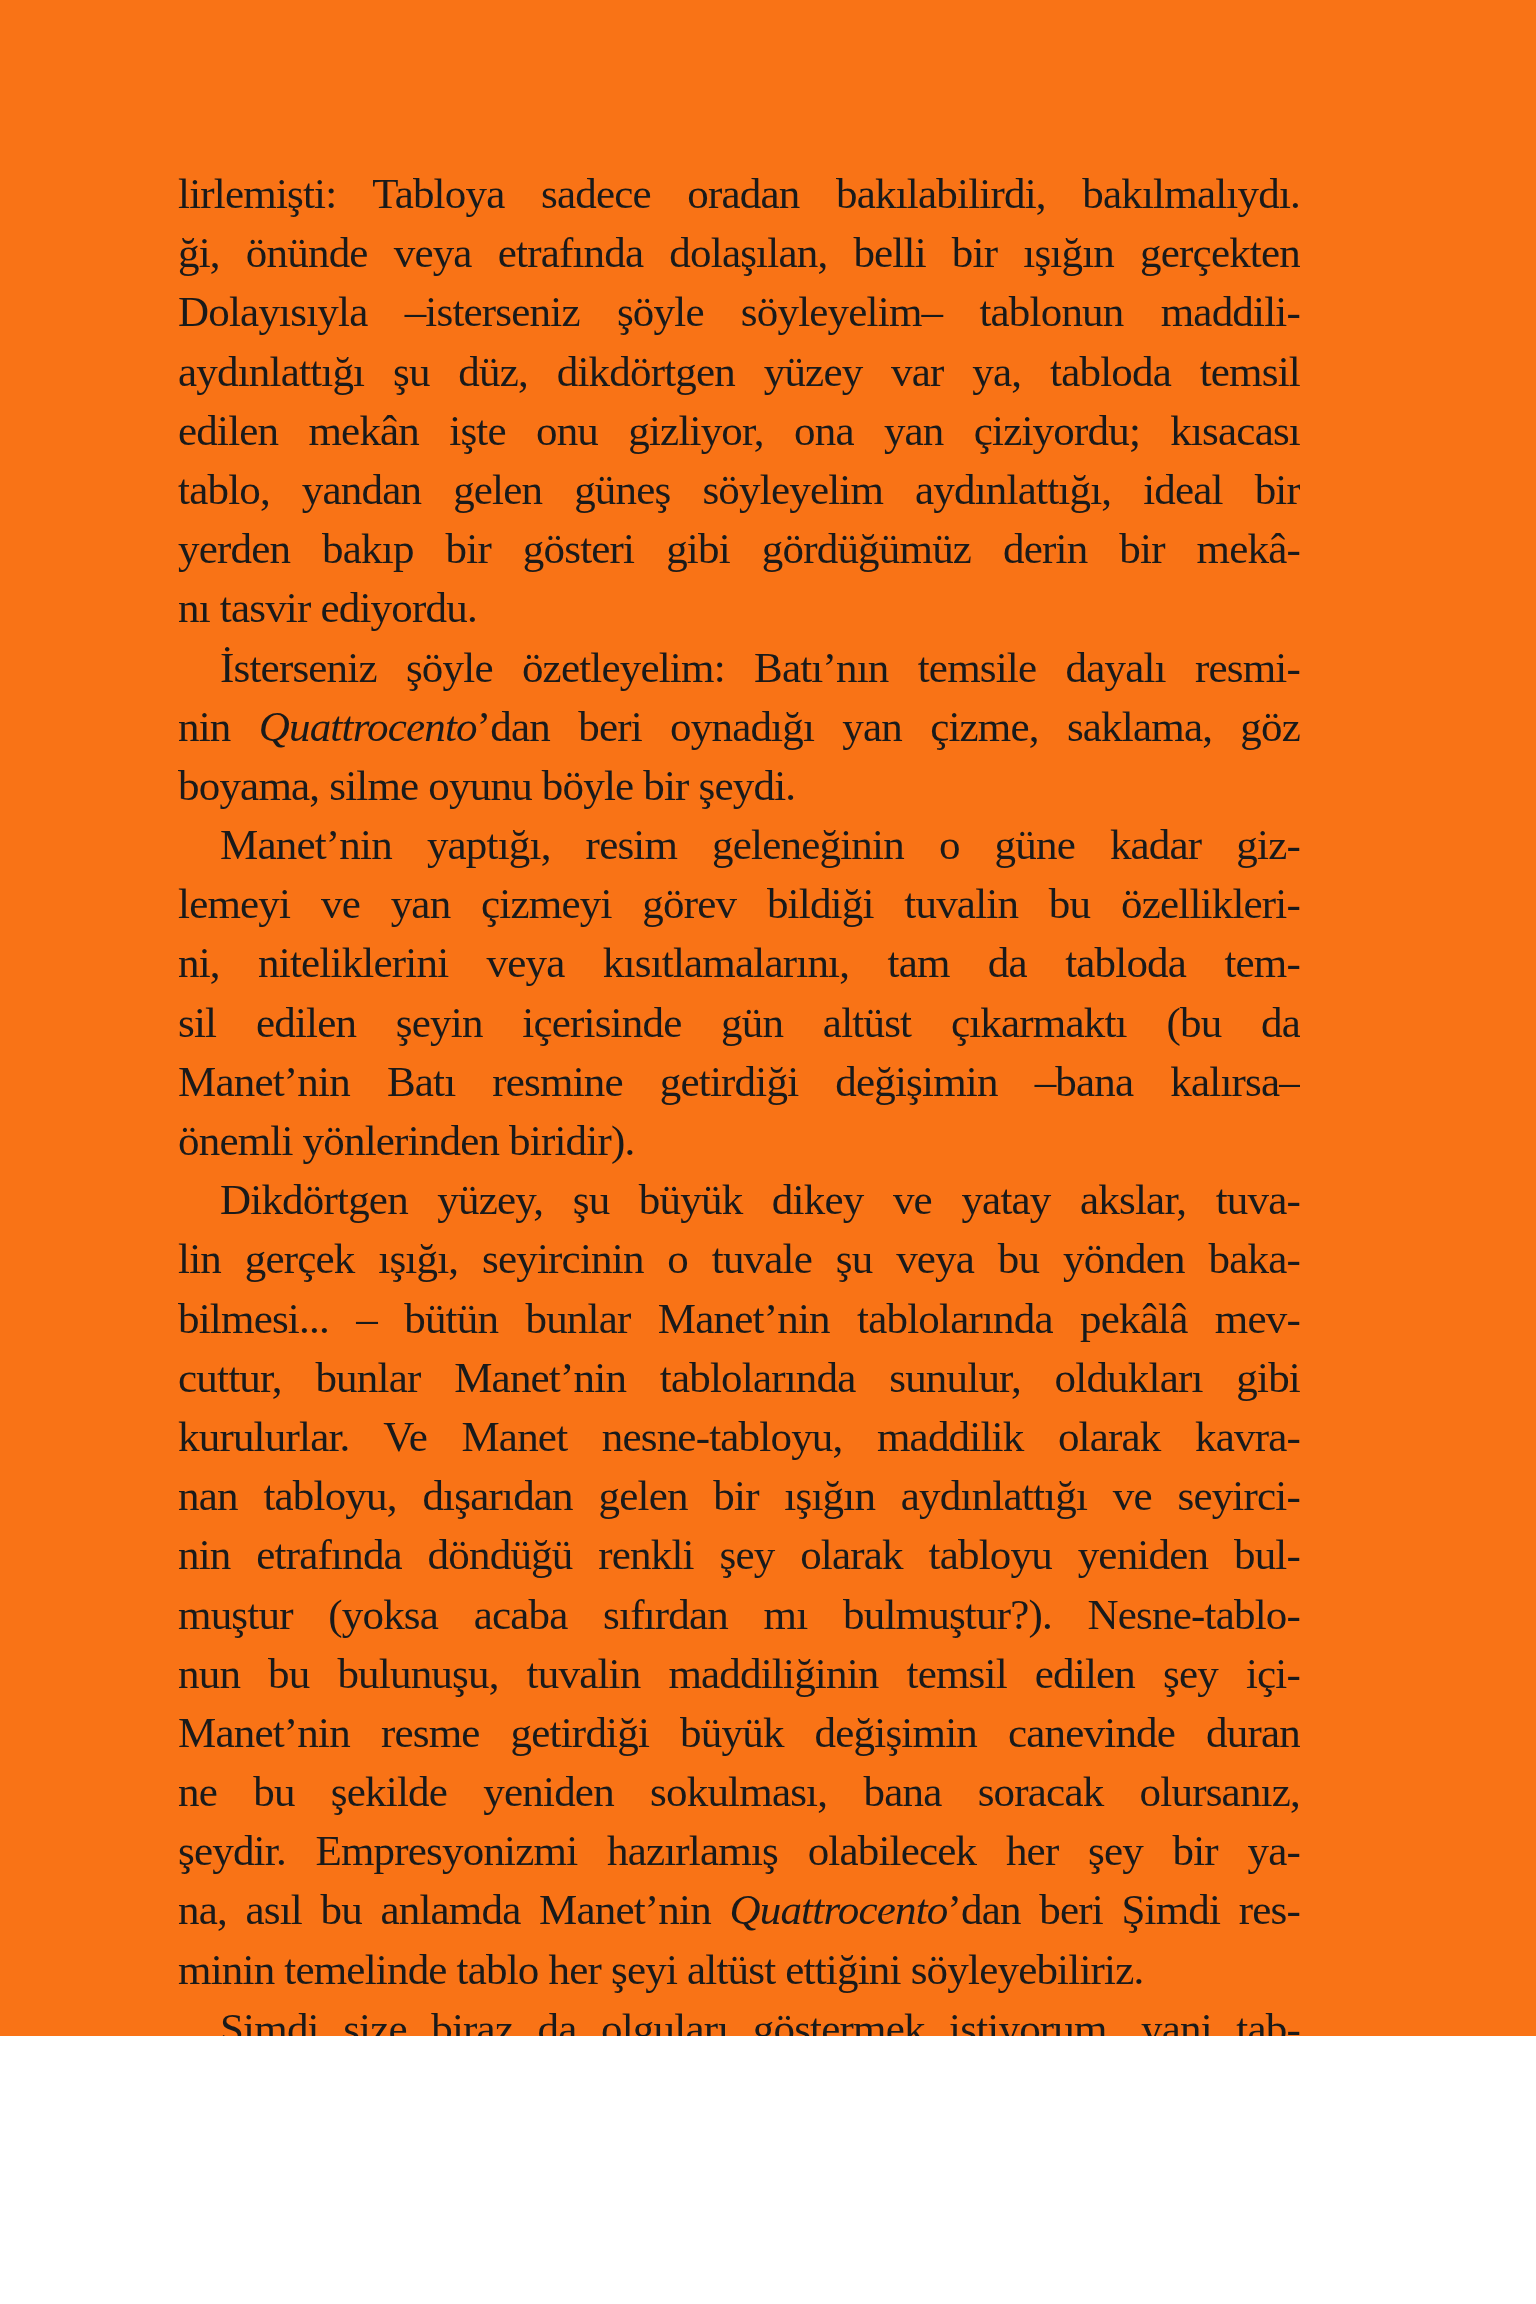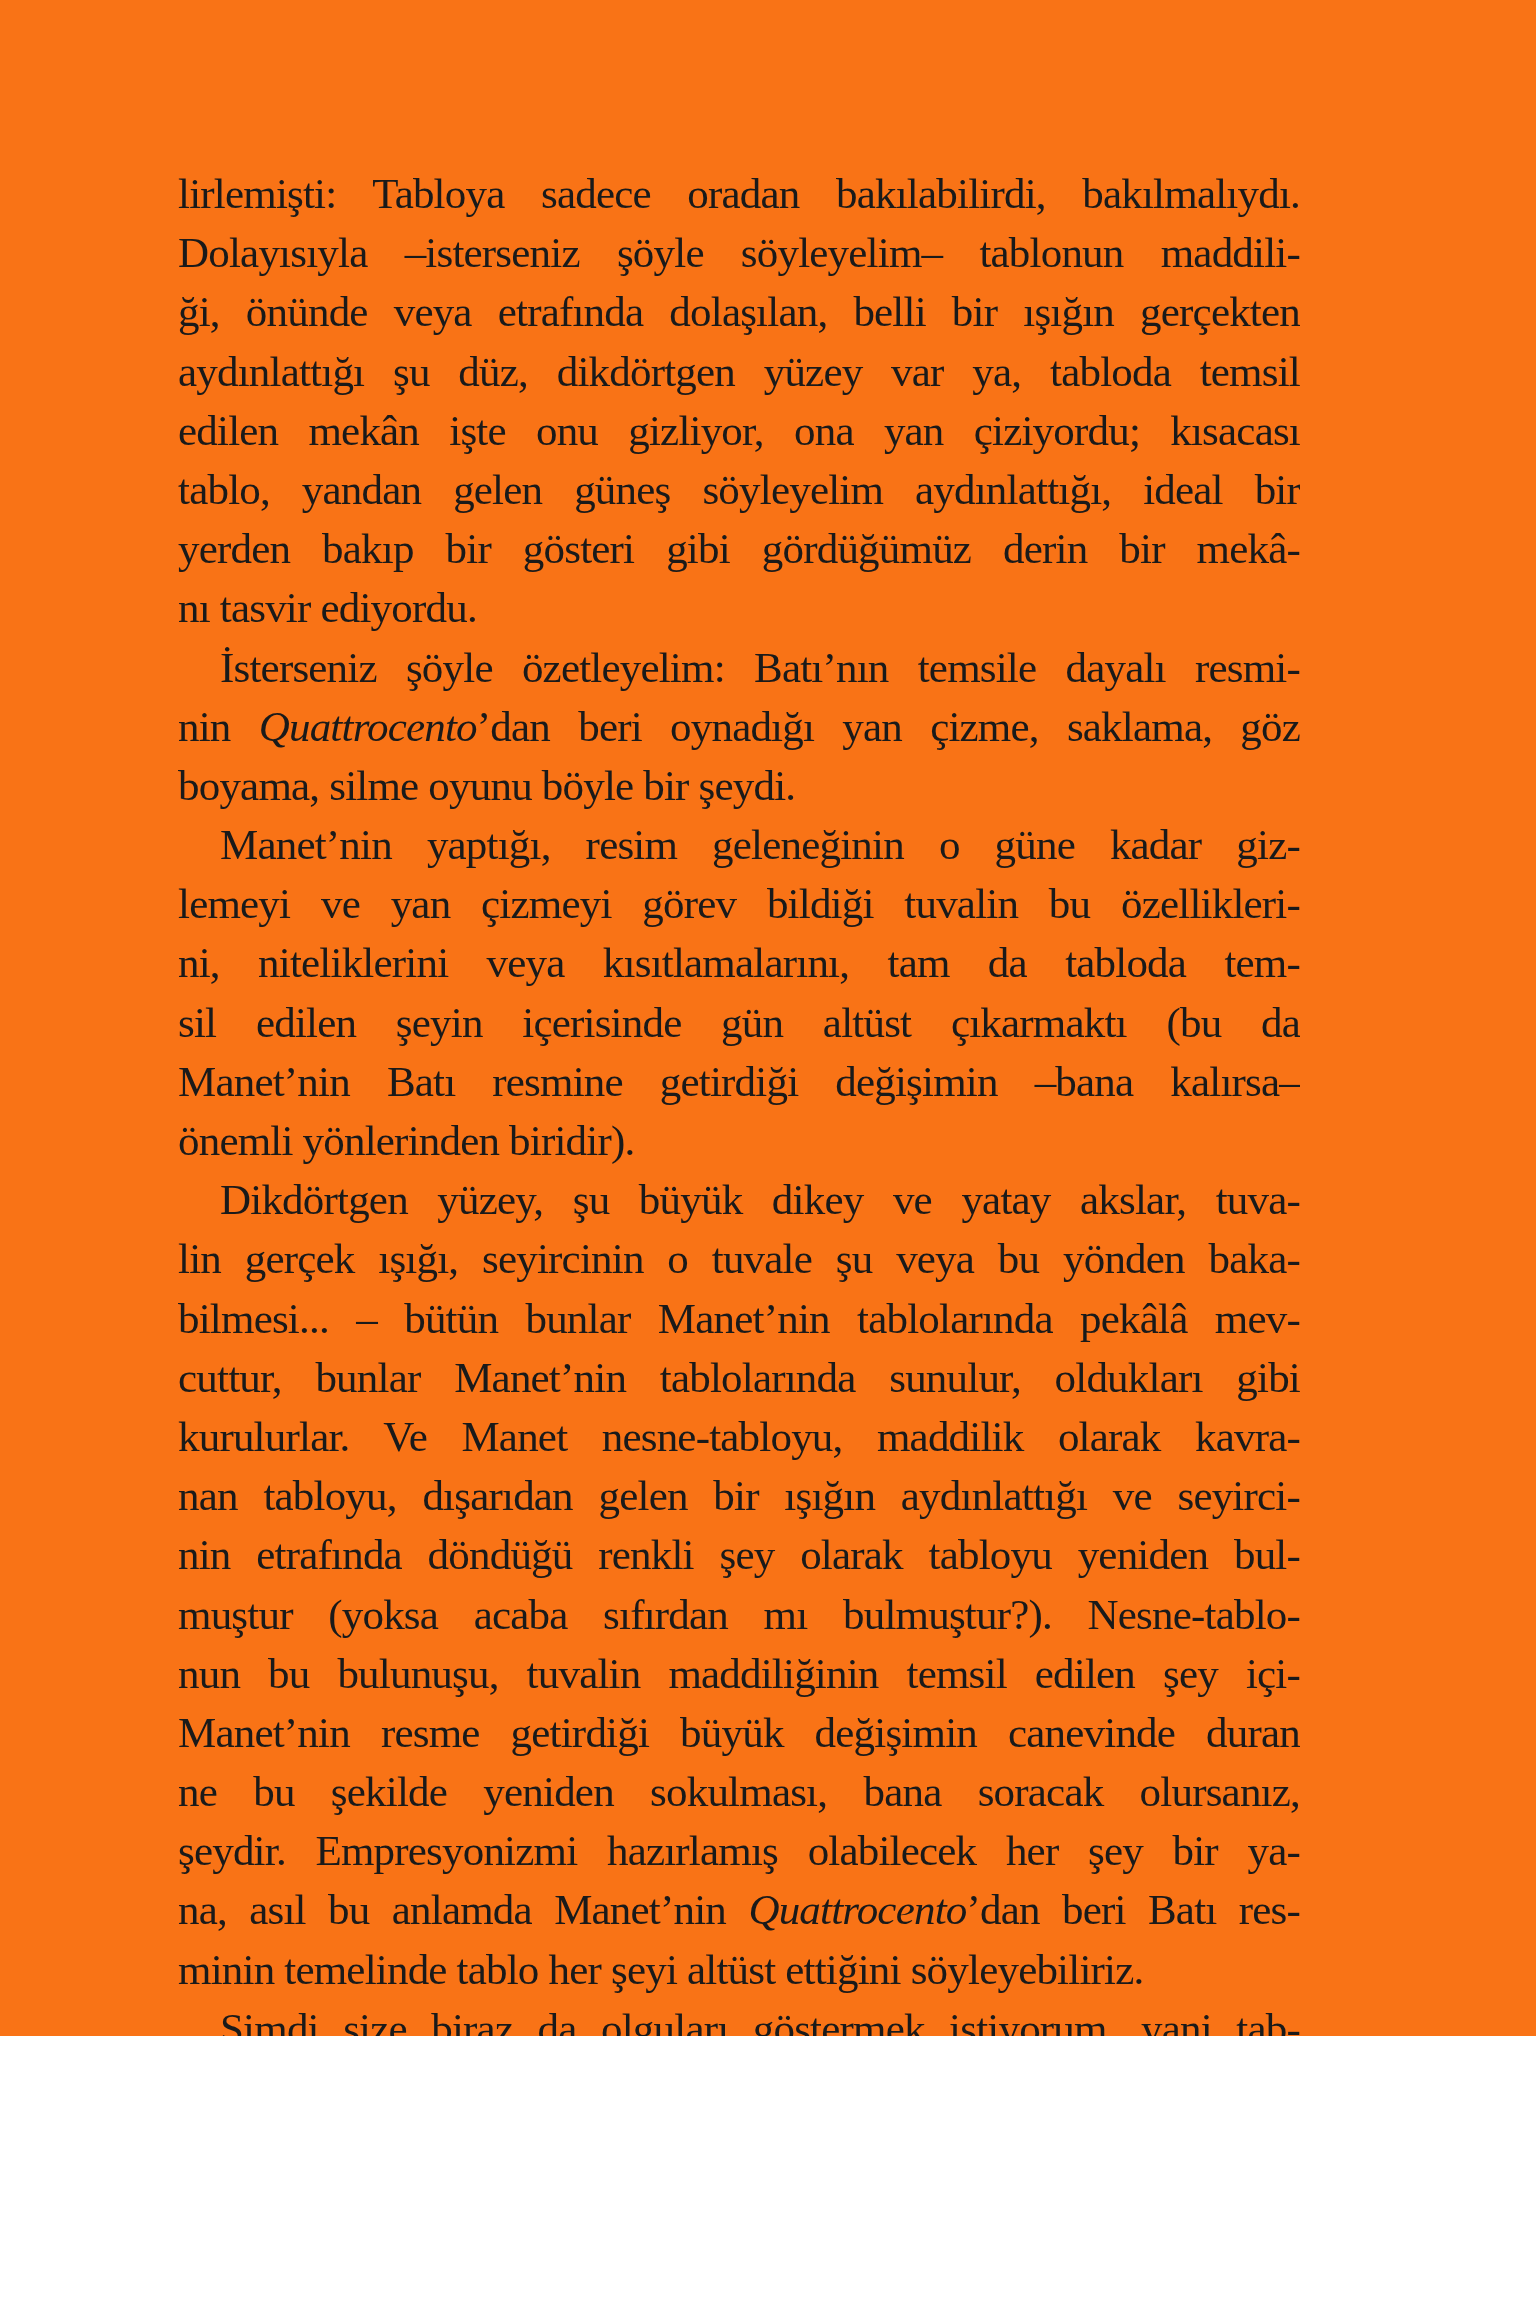--- a/index.html
+++ b/index.html
@@ -50,22 +50,22 @@
     line-height: 44px;
     color: #1c1c1c;
   }
 </style>
 </head>
 <body>
 
 <div class="page">
   <main class="text-block">
       <div class="line"><span>lirlemişti: Tabloya sadece oradan bakılabilirdi, bakılmalıydı.</span></div>
+      <div class="line"><span>ği, önünde veya etrafında dolaşılan, belli bir ışığın gerçekten</span></div>
       <div class="line"><span>Dolayısıyla –isterseniz şöyle söyleyelim– tablonun maddili-</span></div>
-      <div class="line"><span>ği, önünde veya etrafında dolaşılan, belli bir ışığın gerçekten</span></div>
       <div class="line"><span>aydınlattığı şu düz, dikdörtgen yüzey var ya, tabloda temsil</span></div>
       <div class="line"><span>edilen mekân işte onu gizliyor, ona yan çiziyordu; kısacası</span></div>
       <div class="line"><span>tablo, yandan gelen güneş söyleyelim aydınlattığı, ideal bir</span></div>
       <div class="line"><span>yerden bakıp bir gösteri gibi gördüğümüz derin bir mekâ-</span></div>
       <div class="line para-end"><span>nı tasvir ediyordu.</span></div>
       <div class="line indent"><span>İsterseniz şöyle özetleyelim: Batı’nın temsile dayalı resmi-</span></div>
       <div class="line"><span>nin </span><span class="it">Quattrocento</span><span>’dan beri oynadığı yan çizme, saklama, göz</span></div>
       <div class="line para-end"><span>boyama, silme oyunu böyle bir şeydi.</span></div>
       <div class="line indent"><span>Manet’nin yaptığı, resim geleneğinin o güne kadar giz-</span></div>
       <div class="line"><span>lemeyi ve yan çizmeyi görev bildiği tuvalin bu özellikleri-</span></div>
@@ -78,19 +78,19 @@
       <div class="line"><span>bilmesi... – bütün bunlar Manet’nin tablolarında pekâlâ mev-</span></div>
       <div class="line"><span>cuttur, bunlar Manet’nin tablolarında sunulur, oldukları gibi</span></div>
       <div class="line"><span>kurulurlar. Ve Manet nesne-tabloyu, maddilik olarak kavra-</span></div>
       <div class="line"><span>nan tabloyu, dışarıdan gelen bir ışığın aydınlattığı ve seyirci-</span></div>
       <div class="line"><span>nin etrafında döndüğü renkli şey olarak tabloyu yeniden bul-</span></div>
       <div class="line"><span>muştur (yoksa acaba sıfırdan mı bulmuştur?). Nesne-tablo-</span></div>
       <div class="line"><span>nun bu bulunuşu, tuvalin maddiliğinin temsil edilen şey içi-</span></div>
       <div class="line"><span>Manet’nin resme getirdiği büyük değişimin canevinde duran</span></div>
       <div class="line"><span>ne bu şekilde yeniden sokulması, bana soracak olursanız,</span></div>
       <div class="line"><span>şeydir. Empresyonizmi hazırlamış olabilecek her şey bir ya-</span></div>
-      <div class="line"><span>na, asıl bu anlamda Manet’nin </span><span class="it">Quattrocento</span><span>’dan beri Batı res-</span></div>
+      <div class="line"><span>na, asıl bu anlamda Manet’nin </span><span class="it">Quattrocento</span><span>’dan beri Şimdi res-</span></div>
       <div class="line para-end"><span>minin temelinde tablo her şeyi altüst ettiğini söyleyebiliriz.</span></div>
       <div class="line indent"><span>Şimdi size biraz da olguları göstermek istiyorum, yani tab-</span></div>
       <div class="line"><span>loları. Size bir dizi, aşağı yukarı bir düzine tuval gösterece-</span></div>
     </main>
   <div class="page-number">12</div>
 </div>
 
 </body></html>

